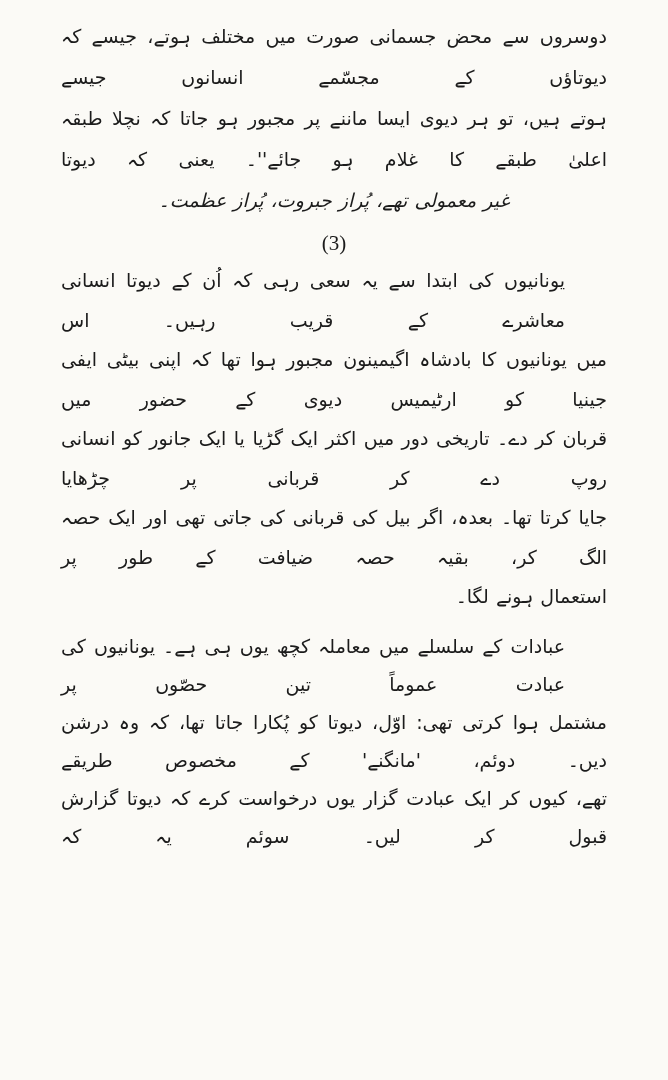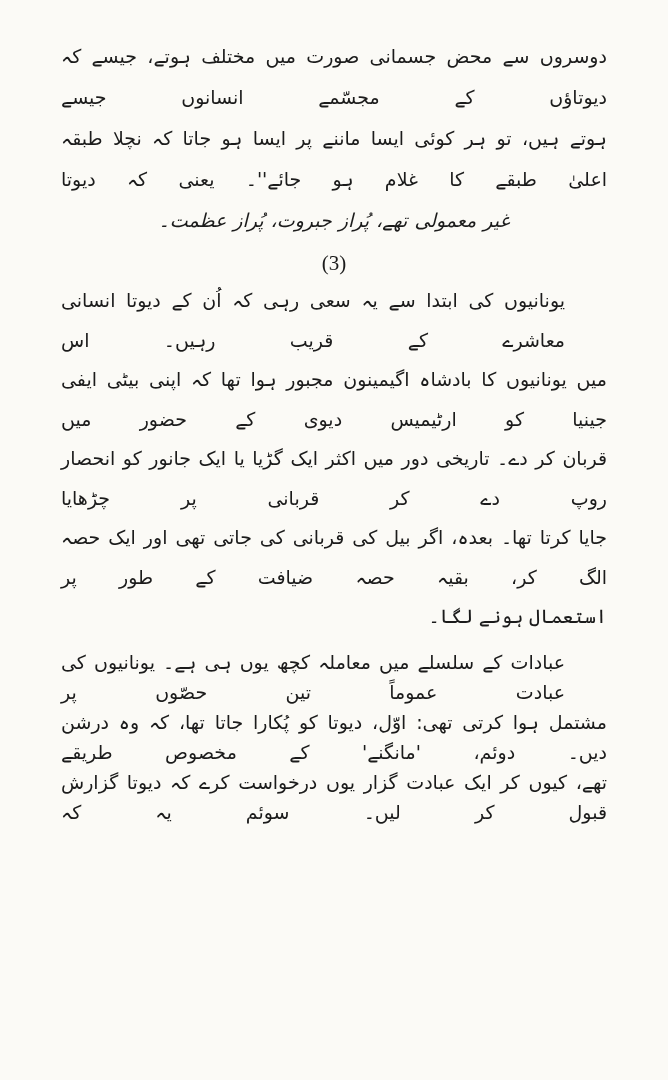--- a/index.html
+++ b/index.html
@@ -10,37 +10,37 @@
   body{
     width:668px;height:1080px;
     background:var(--paper);
     font-family:"DejaVu Sans",sans-serif;
     color:var(--ink);
   }
   .sheet{
     position:relative;
     width:668px;height:908px;
     box-sizing:border-box;
-    padding-top:36px;
+    padding-top:16px;
     direction:rtl;
     overflow:hidden;
   }
   .block{margin:0 61px;}
   .tline{
     font-size:19px;
     line-height:41px;
     text-align:justify;
     text-align-last:justify;
     text-justify:inter-word;
     word-spacing:1px;
   }
   .para2 .tline{line-height:39.5px;}
-  .para3 .tline{line-height:30px;}
+  .para3 .tline{line-height:38px;}
   .tline.center{text-align:left;text-align-last:center;font-style:italic;}
-  .tline.startline{text-align:right;text-align-last:right;font-family:Liberation Serif, serif;}
+  .tline.startline{text-align:right;text-align-last:right;}
   .tline.indent{padding-right:42px;}
   .section-marker{
     direction:ltr;
     text-align:center;
     font-family:"Liberation Serif",serif;
     font-size:21px;
     line-height:28px;
     margin-top:8px;
     margin-bottom:4px;
     color:var(--ink);
@@ -64,30 +64,30 @@
     background:var(--paper);
   }
 </style>
 </head>
 <body>
 
 <div class="sheet">
 
   <div class="block para1">
     <div class="tline">دوسروں سے محض جسمانی صورت میں مختلف ہوتے، جیسے کہ دیوتاؤں کے مجسّمے انسانوں جیسے</div>
-    <div class="tline">ہوتے ہیں، تو ہر کوئی ایسا ماننے پر ایسا ہو جاتا کہ نچلا طبقہ اعلیٰ طبقے کا غلام ہو جائے''۔ یعنی کہ دیوتا</div>
+    <div class="tline">ہوتے ہیں، تو ہر دیوی ایسا ماننے پر مجبور ہو جاتا کہ نچلا طبقہ اعلیٰ طبقے کا غلام ہو جائے''۔ یعنی کہ دیوتا</div>
     <div class="tline center">غیر معمولی تھے، پُراز جبروت، پُراز عظمت۔</div>
   </div>
 
   <div class="section-marker">(3)</div>
 
   <div class="block para2">
     <div class="tline indent">یونانیوں کی ابتدا سے یہ سعی رہی کہ اُن کے دیوتا انسانی معاشرے کے قریب رہیں۔ اس</div>
     <div class="tline">میں یونانیوں کا بادشاہ اگیمینون مجبور ہوا تھا کہ اپنی بیٹی ایفی جینیا کو ارٹیمیس دیوی کے حضور میں</div>
-    <div class="tline">قربان کر دے۔ تاریخی دور میں اکثر ایک گڑیا یا ایک جانور کو انحصار روپ دے کر قربانی پر چڑھایا</div>
+    <div class="tline">قربان کر دے۔ تاریخی دور میں اکثر ایک گڑیا یا ایک جانور کو انسانی روپ دے کر قربانی پر چڑھایا</div>
     <div class="tline">جایا کرتا تھا۔ بعدہ، اگر بیل کی قربانی کی جاتی تھی اور ایک حصہ الگ کر، بقیہ حصہ ضیافت کے طور پر</div>
     <div class="tline startline">استعمال ہونے لگا۔</div>
   </div>
 
   <div class="block para3">
     <div class="tline indent">عبادات کے سلسلے میں معاملہ کچھ یوں ہی ہے۔ یونانیوں کی عبادت عموماً تین حصّوں پر</div>
     <div class="tline">مشتمل ہوا کرتی تھی: اوّل، دیوتا کو پُکارا جاتا تھا، کہ وہ درشن دیں۔ دوئم، 'مانگنے' کے مخصوص طریقے</div>
     <div class="tline">تھے، کیوں کر ایک عبادت گزار یوں درخواست کرے کہ دیوتا گزارش قبول کر لیں۔ سوئم یہ کہ</div>
 
   </div>

